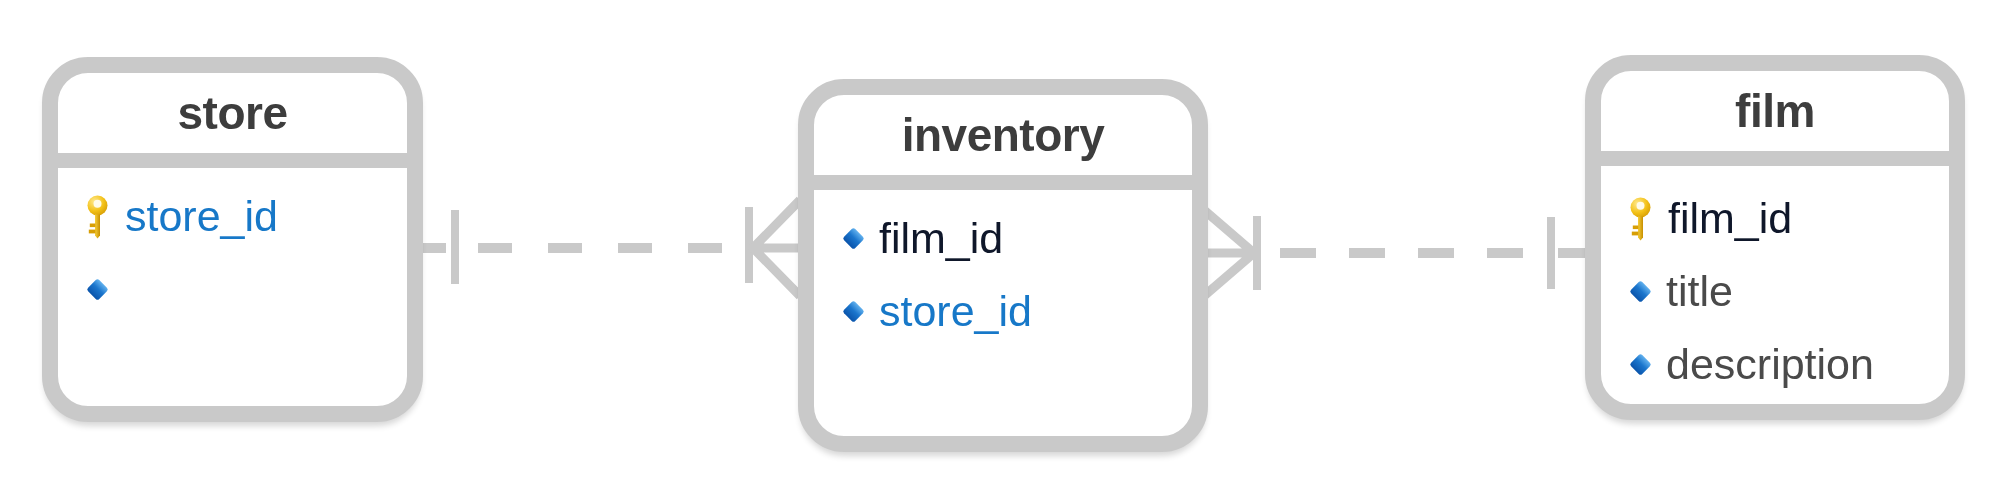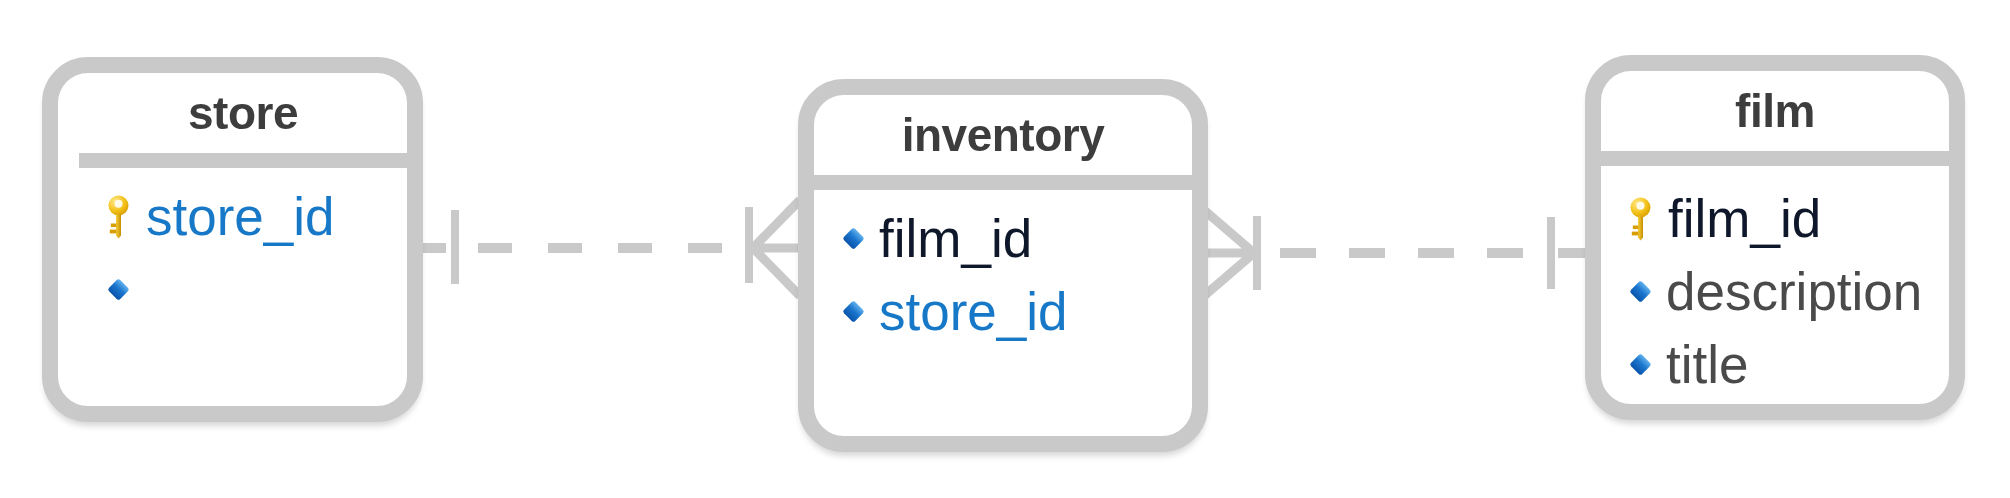--- a/index.html
+++ b/index.html
@@ -14,38 +14,38 @@
   #connector-layer path{stroke:#c9c9c9;fill:none;}
 
   .er-table{
     position:absolute;
     box-sizing:border-box;
     background:#ffffff;
     border:16px solid #c9c9c9;
     border-radius:46px;
     box-shadow:0 6px 6px -2px rgba(0,0,0,0.16);
   }
-  #table-store{left:42px;top:57px;width:381px;height:365px;padding-left:21px;}
+  #table-store{left:42px;top:57px;width:381px;height:365px;}
   #table-inventory{left:798px;top:57px;width:410px;height:373px;margin-top:22px;}
   #table-film{left:1585px;top:55px;width:380px;height:365px;}
 
   .t-header{
     height:80px;
     display:flex;align-items:center;justify-content:center;
     font-size:46px;font-weight:700;color:#3d3d3d;
     letter-spacing:-0.5px;
   }
   .t-divider{height:15px;background:#c9c9c9;}
   .t-rows{padding:12px 0 0 26px;}
   #table-film .t-rows{padding-top:16px;}
 
   .t-row{
     display:flex;align-items:center;
     height:73px;gap:14px;
-    font-size:53px;color:#4a4a4a;
+    font-size:43px;color:#4a4a4a;
     white-space:nowrap;
   }
   .icon-key{width:27px;height:44px;flex:0 0 auto;}
   .icon-diamond{width:23px;height:23px;flex:0 0 auto;margin-left:2px;}
   .c-blue{color:#1778c8;}
   .c-orange{color:#0f172a;}
   .defs-holder{position:absolute;width:0;height:0;overflow:hidden;}
 </style>
 </head>
 <body>
@@ -142,24 +142,24 @@
       <div class="t-row">
         <svg class="icon-key">
             <use href="#sym-key"></use>
           </svg>
         <span class="c-orange">film_id</span>
       </div>
       <div class="t-row">
         <svg class="icon-diamond">
             <use href="#sym-diamond"></use>
           </svg>
-        <span>description</span>
+        <span>title</span>
       </div>
       <div class="t-row">
         <svg class="icon-diamond">
             <use href="#sym-diamond"></use>
           </svg>
-        <span>title</span>
+        <span>description</span>
       </div>
     </div>
   </div>
 
 </div>
 
 </body></html>

